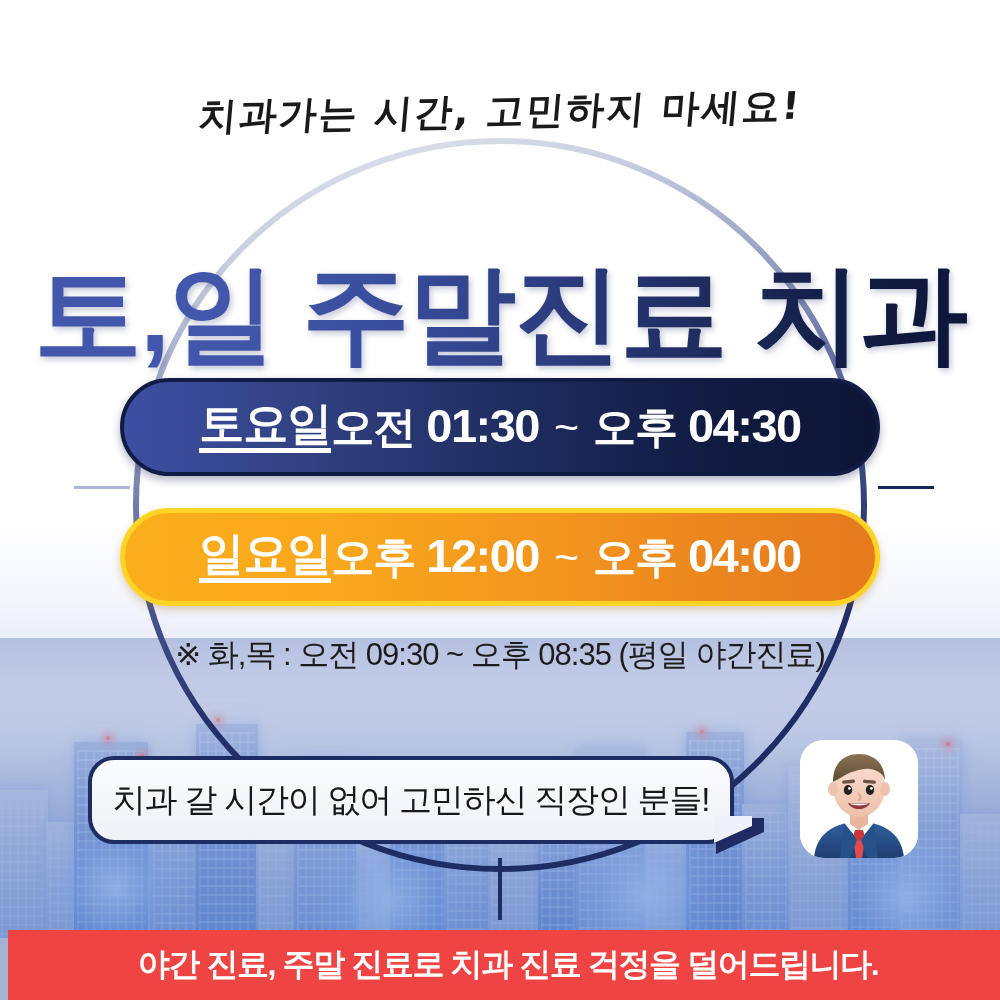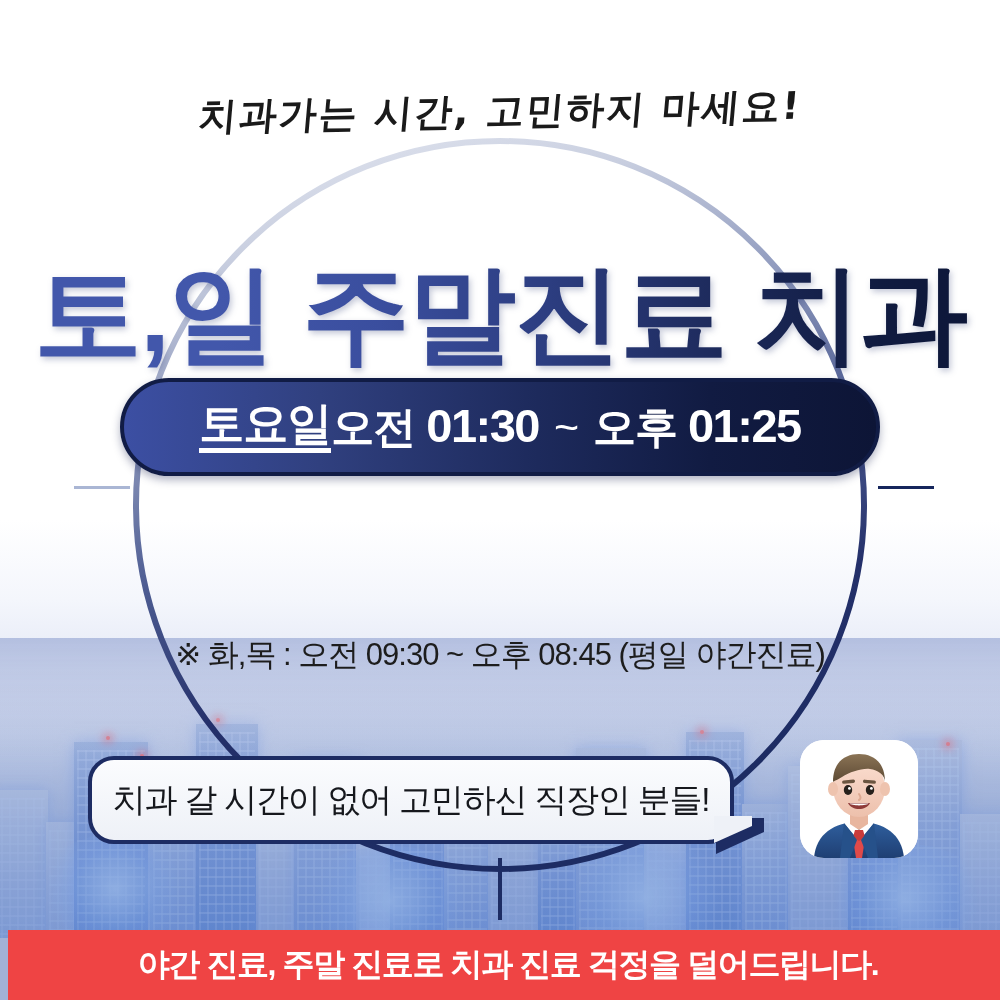--- a/index.html
+++ b/index.html
@@ -370,26 +370,36 @@
 
   <h1 class="headline">토,일 주말진료 치과</h1>
 
   <div class="pill pill-sat">
     <span class="day">토요일</span>
     <span class="hours">
       <span class="mer">오전</span>
       <span class="num">01:30</span>
       <span class="tilde">~</span>
       <span class="mer">오후</span>
-      <span class="num">01:25</span>
+      <span class="num">04:30</span>
     </span>
   </div>
 
-
-  <div class="note">※ 화,목 : 오전 09:30 ~ 오후 08:45 (평일 야간진료)</div>
+  <div class="pill pill-sun">
+    <span class="day">일요일</span>
+    <span class="hours">
+      <span class="mer">오후</span>
+      <span class="num">12:00</span>
+      <span class="tilde">~</span>
+      <span class="mer">오후</span>
+      <span class="num">04:00</span>
+    </span>
+  </div>
+
+  <div class="note">※ 화,목 : 오전 09:30 ~ 오후 08:35 (평일 야간진료)</div>
 
   <div class="bubble-tail"></div>
   <div class="bubble-tail-in"></div>
   <div class="bubble">
     <span class="bubble-text">치과 갈 시간이 없어 고민하신 직장인 분들!</span>
   </div>
 
   <div class="avatar">
     <svg viewBox="0 0 118 118" width="118" height="118" xmlns="http://www.w3.org/2000/svg">
       <defs>

